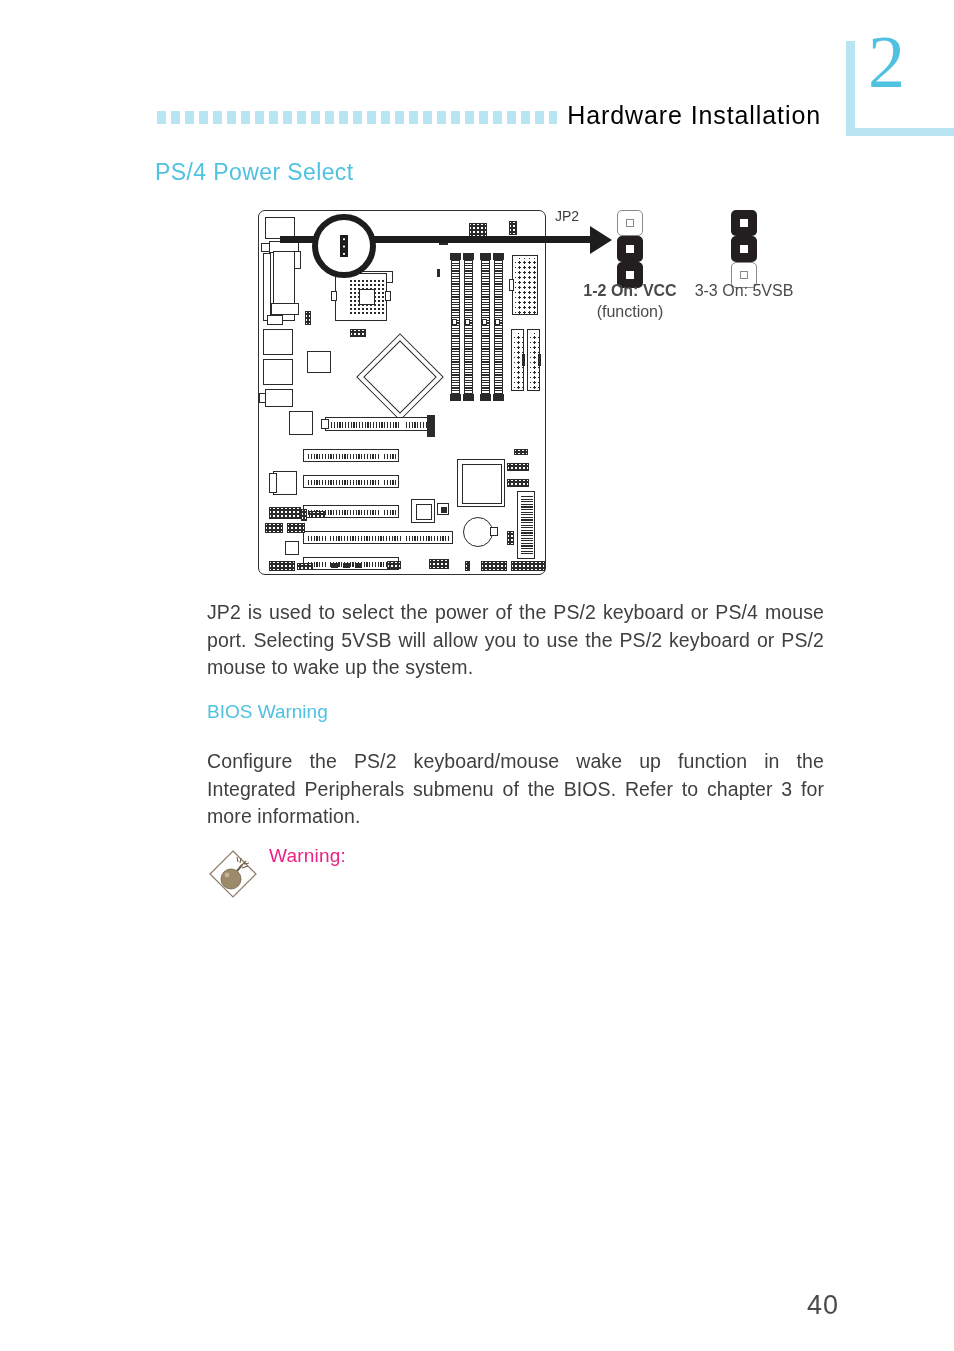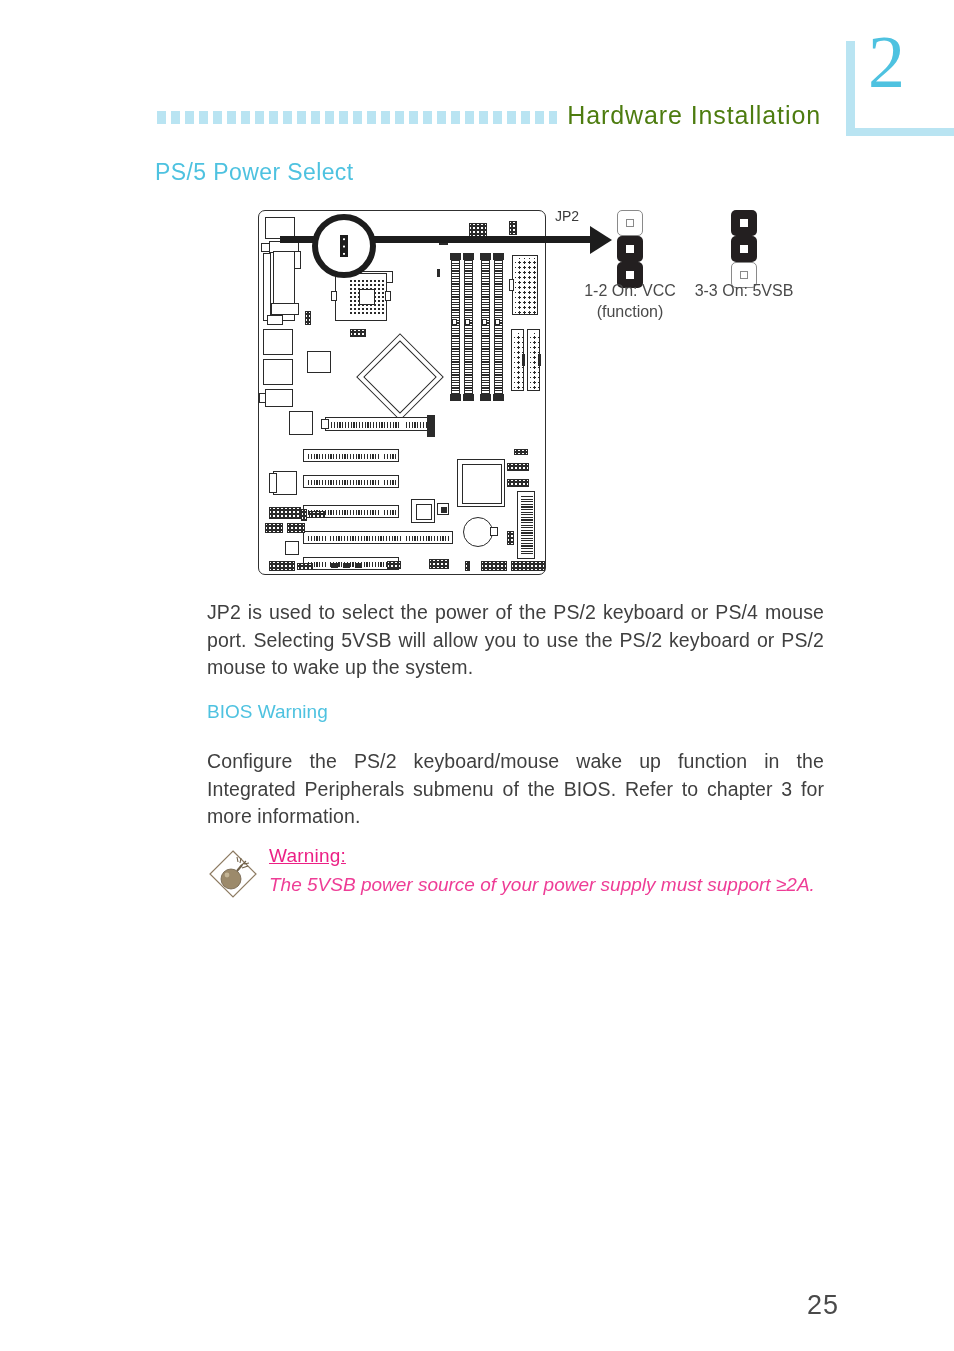--- a/index.html
+++ b/index.html
@@ -25,21 +25,21 @@
     left: 157px; top: 111px;
     width: 400px; height: 13px;
     background-image: linear-gradient(to right, #b9e4f2 0 9px, transparent 9px 14px);
     background-size: 14px 13px;
     background-repeat: repeat-x;
   }
   #header-title {
     position: absolute;
     right: 133px; top: 101px;
     font-size: 25px;
-    color: #4d7c0f;
+    color: #000000;
     letter-spacing: 0.9px;
     white-space: nowrap;
     font-weight: 400;
   }
   #chapter-bracket {
     position: absolute;
     left: 846px; top: 41px;
     width: 108px; height: 95px;
   }
   #chapter-bracket .bar-v {
@@ -238,21 +238,20 @@
     width: 52px; height: 52px;
   }
   #warning-body {
     position: absolute;
     left: 62px; top: 0;
     width: 558px;
   }
   #warning-title {
     font-size: 19px;
     color: #ec2085;
-    text-decoration: underline;
     letter-spacing: 0.2px;
   }
   #warning-text {
     margin-top: 4px;
     font-size: 19px;
     line-height: 27px;
     color: #ee3d96;
     font-style: italic;
     text-align: justify;
   }
@@ -272,21 +271,21 @@
 <div id="header">
   <div id="dotted-rule"></div>
   <div id="header-title">Hardware  Installation</div>
   <div id="chapter-bracket">
     <div class="bar-v"></div>
     <div class="bar-h"></div>
     <div id="chapter-number">2</div>
   </div>
 </div>
 
-<div id="section-title">PS/5 Power Select</div>
+<div id="section-title">PS/4 Power Select</div>
 
 <div id="figure">
 
   <div id="board">
 
     <div class="part outline" style="left:6px; top:6px; width:30px; height:22px;"></div>
     <div class="part outline" style="left:10px; top:30px; width:30px; height:12px;"></div>
     <div class="part outline" style="left:2px; top:32px; width:9px; height:9px;"></div>
     <div class="part outline" style="left:14px; top:40px; width:28px; height:18px;"></div>
     <div class="part outline" style="left:4px; top:42px; width:8px; height:68px;"></div>
@@ -432,21 +431,21 @@
     <div class="ring-pins"></div>
   </div>
   <div id="callout-arrow"></div>
   <div id="jp2-label">JP2</div>
 
   <div class="jumper" style="left:367px; top:10px;">
     <div class="jpin off" style="top:0px;"></div>
     <div class="jpin on" style="top:26px;"></div>
     <div class="jpin on" style="top:52px;"></div>
   </div>
-  <div class="jcap" style="left:305px; top:82px; width:150px;">1-2 On: VCC</div>
+  <div class="jcap" style="left:305px; top:82px; width:150px;font-weight:bold;">1-2 On: VCC</div>
   <div class="jcap" style="left:305px; top:103px; width:150px;">(function)</div>
 
   <div class="jumper" style="left:481px; top:10px;">
     <div class="jpin on" style="top:0px;"></div>
     <div class="jpin on" style="top:26px;"></div>
     <div class="jpin off" style="top:52px;"></div>
   </div>
   <div class="jcap" style="left:419px; top:82px; width:150px;">3-3 On: 5VSB</div>
 </div>
 
@@ -461,17 +460,16 @@
     <svg width="52" height="52" viewBox="0 0 52 52" xmlns="http://www.w3.org/2000/svg">
       <polygon points="26,3 49,26 26,49 3,26" fill="#ffffff" stroke="#8d7b62" stroke-width="1.2"></polygon>
       <circle cx="24" cy="31" r="10" fill="#9c8a6b" stroke="#6f6049" stroke-width="0.8"></circle>
       <path d="M30 23 L35 17" stroke="#6f6049" stroke-width="2" fill="none"></path>
       <path d="M34 18 L39 13 M35 20 L41 18 M33 15 L34 10 M37 16 L42 15 M31 14 L30 9" stroke="#6f6049" stroke-width="1.1" fill="none"></path>
       <circle cx="20" cy="27" r="2.4" fill="#c4b596"></circle>
     </svg>
   </div>
   <div id="warning-body">
     <div id="warning-title">Warning:</div>
-    <div id="warning-text">The 5VSB power source of your power supply must support ≥2A.</div>
   </div>
 </div>
 
-<div id="page-number">25</div>
+<div id="page-number">40</div>
 
 </body></html>

